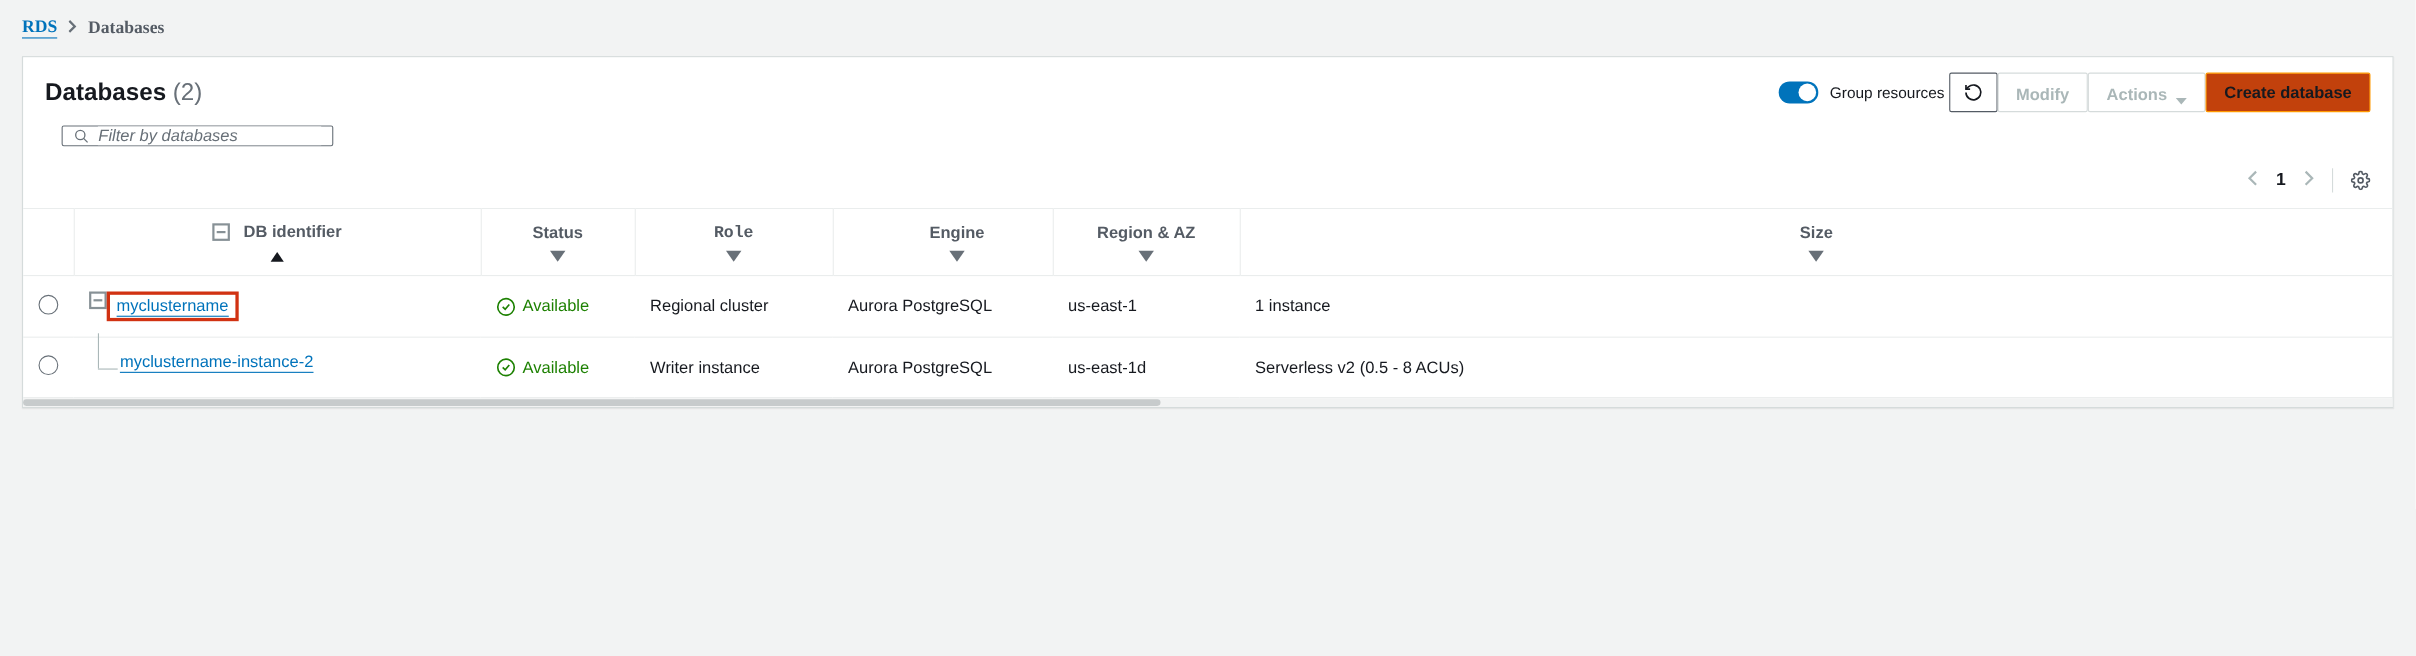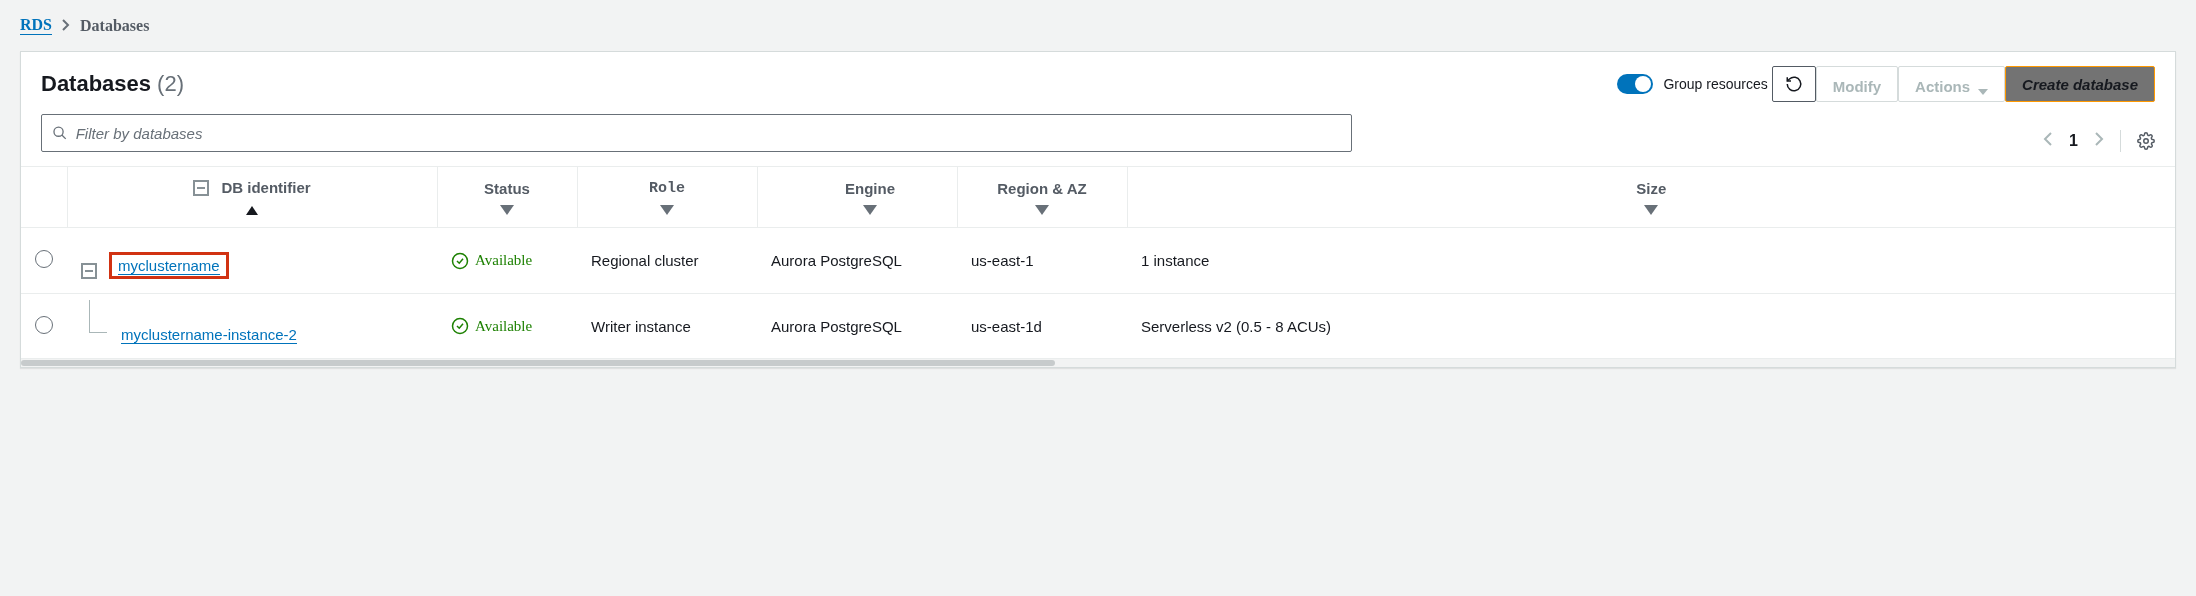--- a/index.html
+++ b/index.html
@@ -102,36 +102,36 @@
       border-radius: 2px;
     }
     .btn.icon-only { padding: 6px 12px; }
     .btn.disabled {
       color: #aab7b8;
       border-color: #d5dbdb;
       cursor: default;
       align-items: flex-end;
     }
     .btn.primary {
-      background: #737373;
+      background: #c2410c;
       border-color: #ff9900;
       color: #16191f;
-      font-style: italic;
     }
     .caret-down-grey {
       width: 0; height: 0;
       border-left: 5px solid transparent;
       border-right: 5px solid transparent;
       border-top: 6px solid #aab7b8;
     }
     .filter-row {
       display: flex;
-      align-items: flex-end;
-      padding: 0 20px 14px 20px;
+      align-items: flex-start;
+      padding: 0 20px 14px 35px;
       gap: 20px;
+      flex-direction: column;
     }
     .filter-input {
       flex: 0 0 62%;
       display: flex;
       align-items: center;
       border: 1px solid #687078;
       height: 38px;
       padding: 0 10px;
       gap: 8px;
       border-radius: 2px;
@@ -247,23 +247,21 @@
       cursor: pointer;
     }
     .expand-box::before {
       content: "";
       width: 8px;
       height: 2px;
       background: #879196;
     }
     .tree-cell {
       display: flex;
-      align-items: flex-end;
-      gap: 12px;
-      margin-top: 10px;
+      align-items: flex-start;
     }
     .tree-line {
       width: 28px;
       height: 26px;
       position: relative;
       flex-shrink: 0;
     }
     .tree-line::before {
       content: "";
       position: absolute;
@@ -290,21 +288,20 @@
     .highlight-box {
       border: 3px solid #d13212;
       padding: 2px 6px;
       display: inline-block;
     }
     .status-cell {
       display: flex;
       align-items: center;
       gap: 6px;
       color: #1d8102;
-      font-family: Liberation Serif, serif;
     }
     .status-cell svg { flex-shrink: 0; }
     .hscroll {
       height: 8px;
       background: #f2f3f3;
       position: relative;
     }
     .hscroll::before {
       content: "";
       position: absolute;

